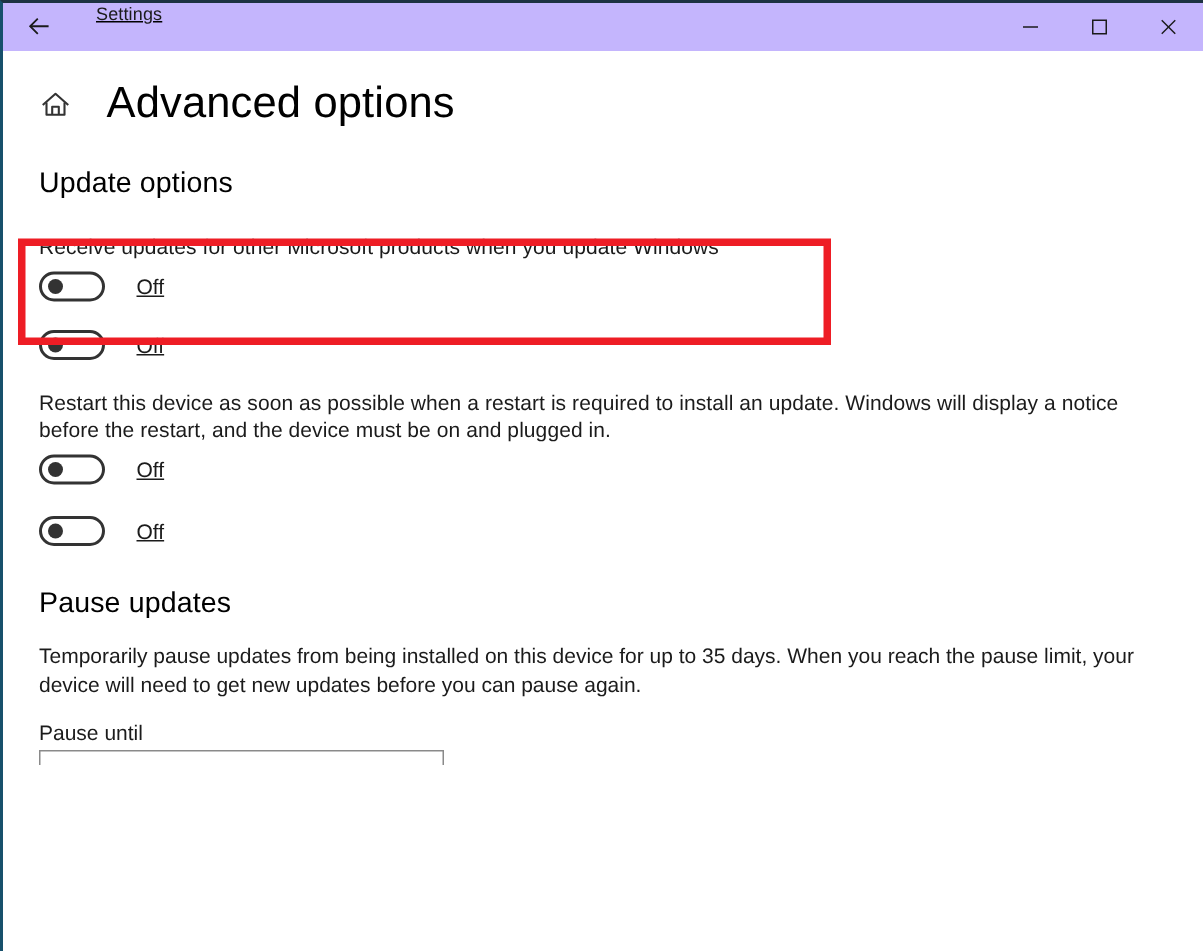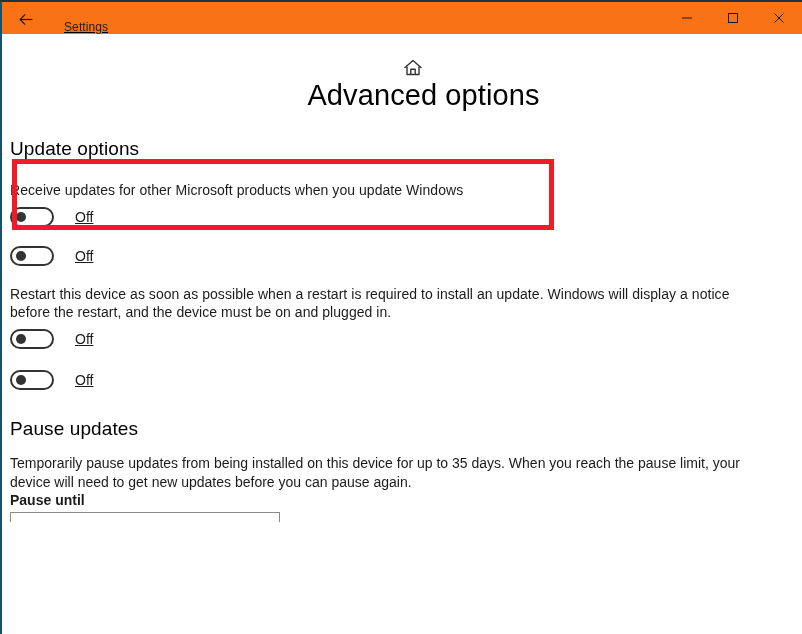--- a/index.html
+++ b/index.html
@@ -23,22 +23,22 @@
     border-top: 2px solid #1d3242;
     border-left: 2px solid #17506b;
     overflow: hidden;
   }
 
   
   .titlebar {
     position: relative;
     height: 32px;
     display: flex;
-    align-items: flex-end;
-    background: #f97316;
+    align-items: flex-start;
+    background: #c4b5fd;
     text-decoration: underline;
   }
   .back-btn {
     width: 40px;
     height: 30px;
     display: flex;
     align-items: center;
     justify-content: center;
     margin-left: 4px;
     color: #1b1b1b;
@@ -64,42 +64,41 @@
     justify-content: center;
     color: #1b1b1b;
   }
 
   
   .page-header {
     display: flex;
     align-items: center;
     margin-top: 21px;
     padding-left: 22px;
-    flex-direction: column;
   }
   .home-icon {
     width: 26px;
     height: 26px;
     display: flex;
     align-items: center;
     justify-content: center;
     color: #333333;
   }
   .page-title {
     font-size: 29px;
     font-weight: 300;
     color: #000000;
     margin-left: 21px;
     line-height: 1;
     letter-spacing: 0.1px;
   }
 
   
   .content {
-    padding-left: 8px;
+    padding-left: 24px;
     padding-right: 16px;
   }
   .section-heading {
     font-size: 19px;
     font-weight: 400;
     color: #000000;
     margin-top: 28px;
     margin-bottom: 0;
     letter-spacing: 0.1px;
   }
@@ -163,21 +162,21 @@
   .pause-desc {
     font-size: 14px;
     color: #1b1b1b;
     line-height: 19px;
     max-width: 745px;
     margin-top: 14px;
   }
   .pause-until-label {
     font-size: 14px;
     color: #1b1b1b;
-    font-weight: bold;
+    margin-top: 14px;
   }
   .pause-dropdown {
     margin-top: 4px;
     width: 270px;
     height: 10px;
     border: 1px solid #8a8a8a;
     border-bottom: none;
     box-sizing: border-box;
     background: #ffffff;
   }

